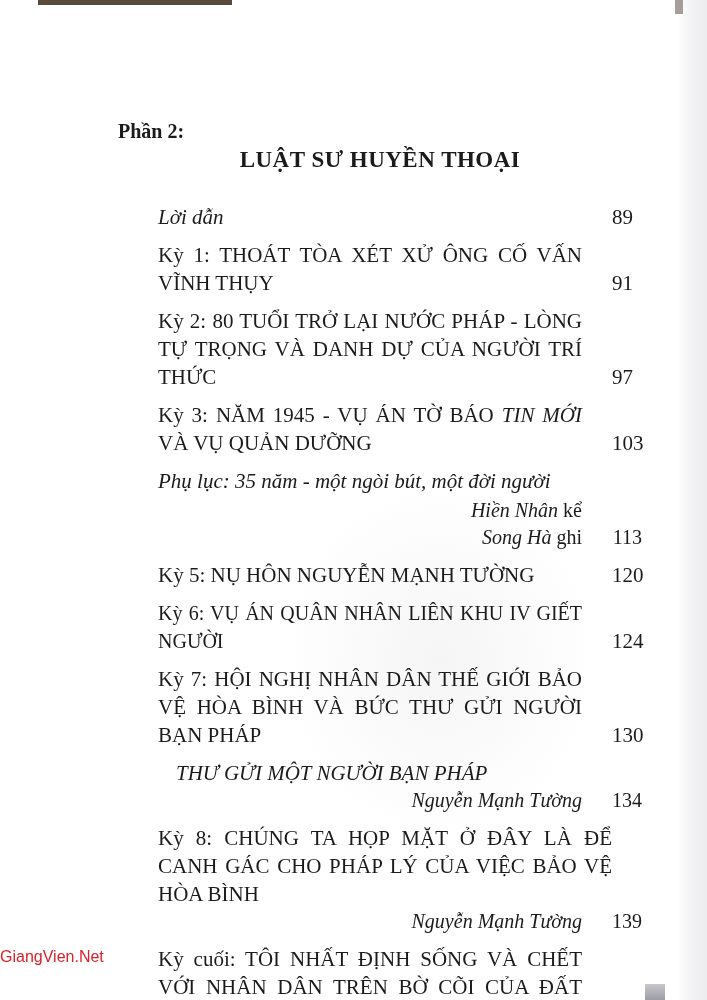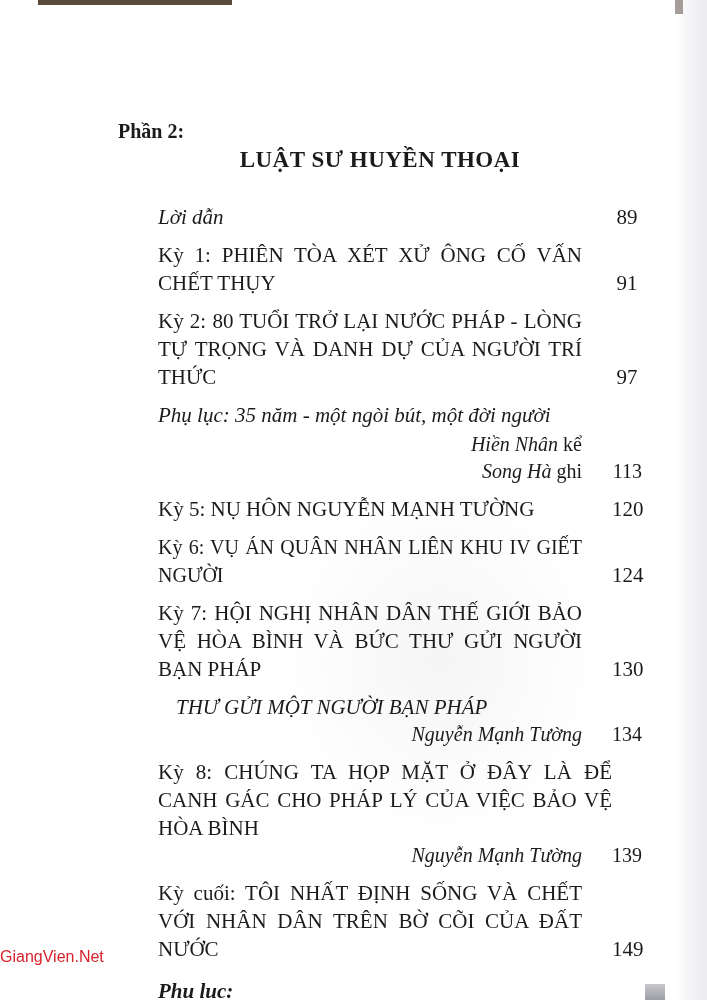--- a/index.html
+++ b/index.html
@@ -9,21 +9,21 @@
   .right-edge{position:absolute;right:0;top:0;width:30px;height:1000px;
        background:linear-gradient(to right,#ffffff 0%,#f4f4f6 40%,#ececef 100%);}
   .corner-shadow{position:absolute;right:24px;top:0;width:8px;height:14px;background:#6d5d55;opacity:.6;}
   .bottom-tab{position:absolute;right:42px;bottom:0;width:20px;height:16px;
        background:linear-gradient(#c7c7cc,#9d9da5);}
   .page{position:absolute;left:118px;top:110px;width:524px;}
   .heading-part{font-size:20px;font-weight:bold;margin:10px 0 4px 0;}
   .heading-title{text-align:center;font-size:23px;font-weight:bold;margin:0 0 30px 0;letter-spacing:.5px;}
   .row{display:flex;align-items:flex-end;font-size:21px;line-height:28px;margin-bottom:10px;}
   .row .text{flex:1;padding-right:30px;text-align:justify;margin-left:40px;}
-  .row .num{width:30px;text-align:center;flex:none;}
+  .row .num{width:30px;text-align:left;flex:none;}
   .italic{font-style:italic;}
   .byline{display:flex;font-size:20px;line-height:27px;}
   .byline .text{flex:1;text-align:right;padding-right:30px;}
   .byline .num{width:30px;text-align:right;}
   .indent{padding-left:18px;}
   .watermark{position:absolute;left:0;width:707px;top:948px;
        font-family:"Liberation Sans",sans-serif;font-size:16px;color:#d7232a;}
   .gray-fold{position:absolute;left:280px;top:480px;width:320px;height:360px;
        background:radial-gradient(ellipse at center,rgba(235,235,238,.5),rgba(255,255,255,0) 70%);}
 </style>
@@ -38,29 +38,33 @@
 <div class="page">
   <div class="heading-part">Phần 2:</div>
   <div class="heading-title">LUẬT SƯ HUYỀN THOẠI</div>
 
   <div class="row">
     <span class="text italic">Lời dẫn</span>
     <span class="num">89</span>
   </div>
 
   <div class="row">
-    <span class="text">Kỳ 1: PHIÊN TÒA XÉT XỬ ÔNG CỐ VẤN CHẾT THỤY</span>
+    <span class="text">Kỳ 1: THOÁT TÒA XÉT XỬ ÔNG CỐ VẤN VĨNH THỤY</span>
     <span class="num">91</span>
   </div>
 
   <div class="row">
     <span class="text">Kỳ 2: 80 TUỔI TRỞ LẠI NƯỚC PHÁP - LÒNG TỰ TRỌNG VÀ DANH DỰ CỦA NGƯỜI TRÍ THỨC</span>
     <span class="num">97</span>
   </div>
 
+  <div class="row">
+    <span class="text"><span>Kỳ 3: NĂM 1945 - VỤ ÁN TỜ BÁO </span><i>TIN MỚI</i><span> VÀ VỤ QUẢN DƯỠNG</span></span>
+    <span class="num">103</span>
+  </div>
 
   <div class="row" style="margin-bottom:2px">
     <span class="text italic">Phụ lục: 35 năm - một ngòi bút, một đời người</span>
   </div>
   <div class="byline">
     <span class="text"><i>Hiền Nhân</i><span> kể</span></span>
     <span class="num"></span>
   </div>
   <div class="byline" style="margin-bottom:10px">
     <span class="text"><i>Song Hà</i><span> ghi</span></span>

